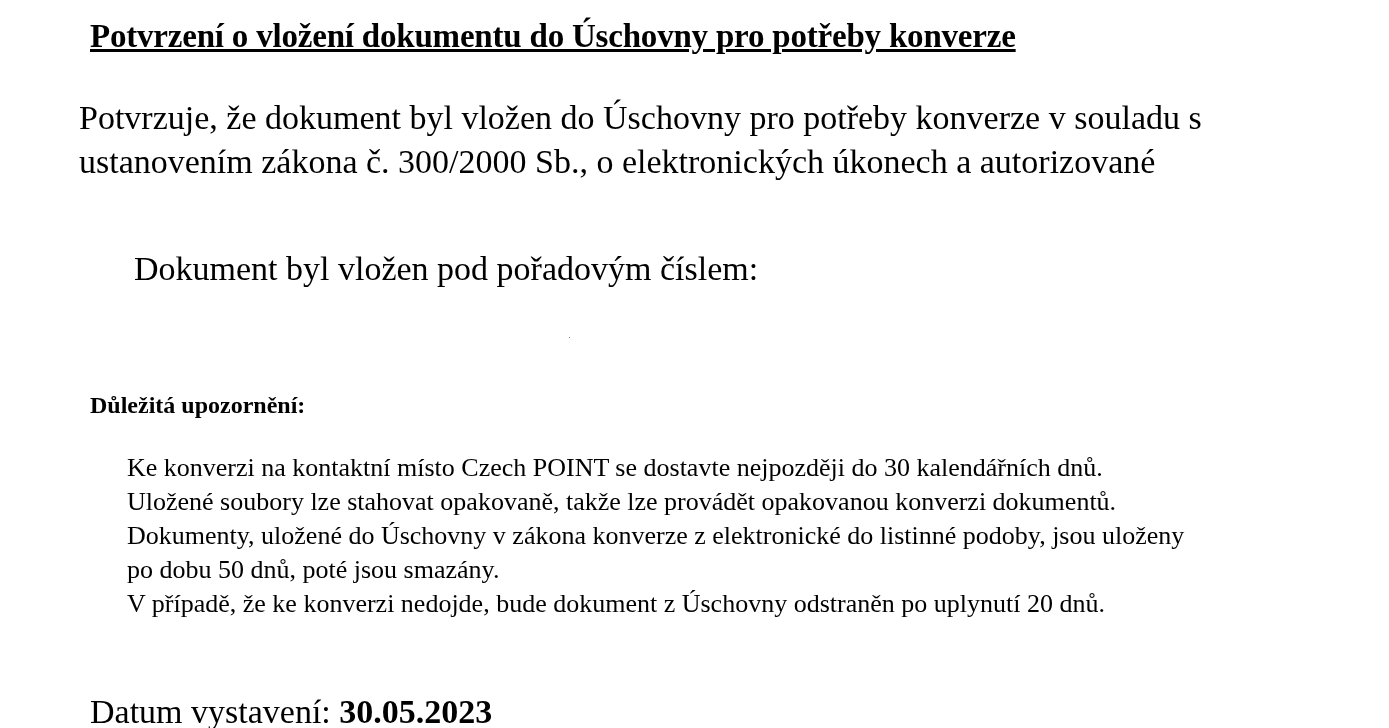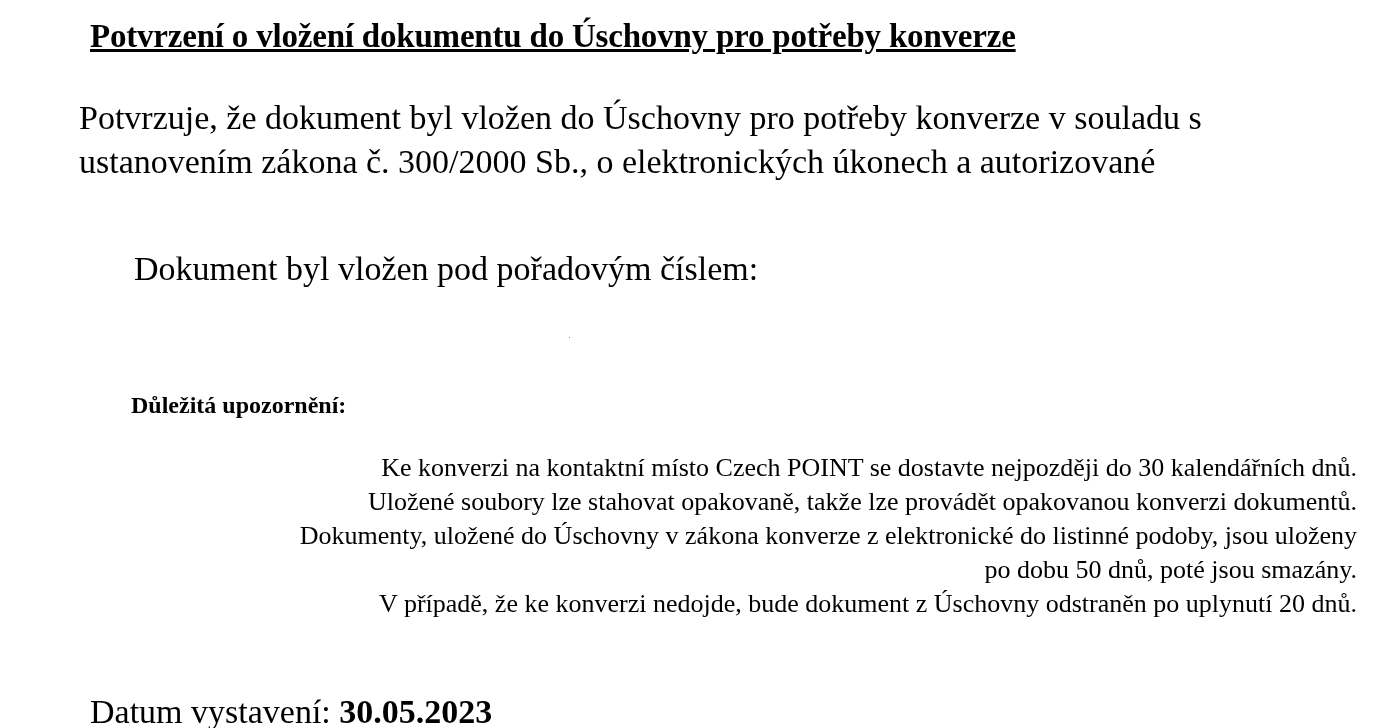--- a/index.html
+++ b/index.html
@@ -52,35 +52,34 @@
       background: #888888;
     }
     .warnings-heading {
       position: absolute;
       left: 90px;
       top: 390px;
       font-size: 24px;
       font-weight: bold;
       line-height: 30px;
       white-space: nowrap;
-      margin-left: 41px;
     }
     .warnings-list {
       position: absolute;
       left: 127px;
       top: 451px;
       width: 1230px;
       margin: 0;
       padding: 0;
       list-style: none;
       font-size: 26px;
       line-height: 34px;
     }
     .warnings-list li { margin: 0; padding: 0; white-space: nowrap; }
-    .warnings-list li .wrap { display: block; text-align: right; }
+    .warnings-list li .wrap { display: block; }
     .issue-date {
       position: absolute;
       left: 90px;
       top: 690px;
       font-size: 34px;
       line-height: 44px;
       white-space: nowrap;
     }
     .issue-date .value { font-weight: bold; }
   </style>

